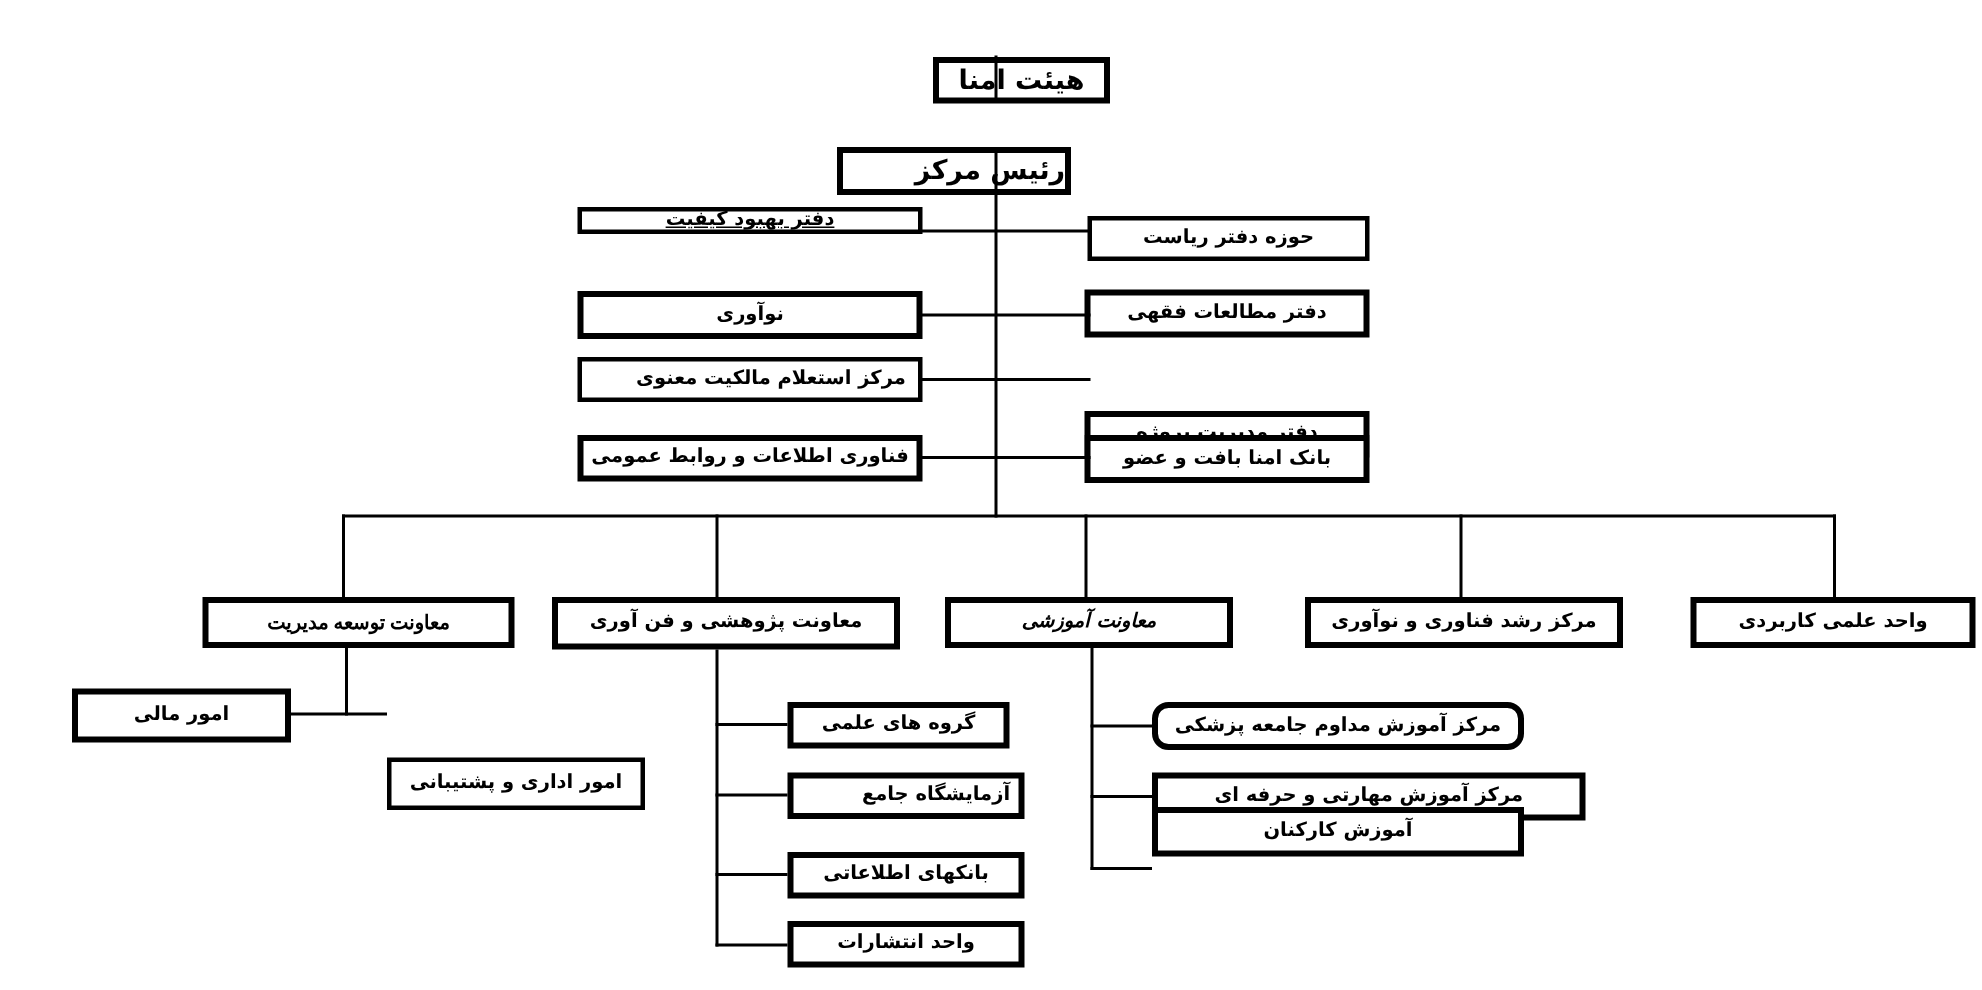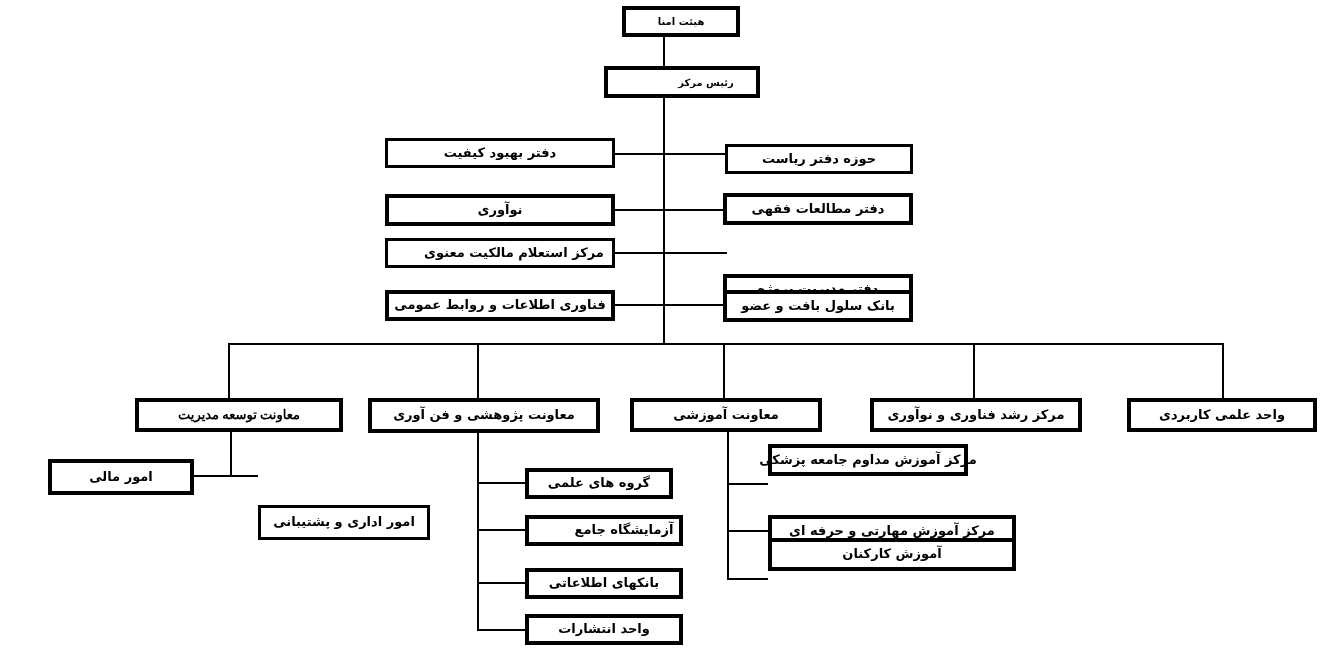--- a/index.html
+++ b/index.html
@@ -18,59 +18,59 @@
     border:3px solid #000000;
     color:#000000;
     font-weight:bold;
     font-size:13px;
     display:flex;align-items:center;justify-content:center;
     text-align:center;
     line-height:1.1;
     white-space:nowrap;
   }
   .node.thick{border-width:4px;}
-  .node.big{font-size:10px;}
+  .node.big{font-size:18px;margin-top:32px;}
   .line{position:absolute;background:#000000;}
   .h{height:2px;}
   .v{width:2px;}
 </style>
 </head>
 <body>
 
 <div class="canvas">
 
   <div class="node thick big" style="left:622px;top:6px;width:118px;height:31px;">هیئت امنا</div>
-  <div class="node thick big" style="left:604px;top:66px;width:156px;height:32px;padding-left:48px;">رئیس مرکز</div>
+  <div class="node thick big" style="left:558px;top:66px;width:156px;height:32px;padding-left:48px;">رئیس مرکز</div>
 
-  <div class="node" style="left:385px;top:138px;width:230px;height:30px;">دفتر بهبود کیفیت</div>
+  <div class="node" style="left:385px;top:138px;width:230px;height:18px;text-decoration:underline;">دفتر بهبود کیفیت</div>
   <div class="node thick" style="left:385px;top:194px;width:230px;height:32px;">نوآوری</div>
   <div class="node" style="left:385px;top:238px;width:230px;height:30px;padding-left:28px;">مرکز استعلام مالکیت معنوی</div>
   <div class="node thick" style="left:385px;top:290px;width:230px;height:31px;">فناوری اطلاعات و روابط عمومی</div>
 
   <div class="node" style="left:725px;top:144px;width:188px;height:30px;">حوزه دفتر ریاست</div>
   <div class="node thick" style="left:723px;top:193px;width:190px;height:32px;">دفتر مطالعات فقهی</div>
   <div class="node thick" style="left:723px;top:238px;width:190px;height:31px;margin-top:36px;">دفتر مدیریت پروژه</div>
-  <div class="node thick" style="left:723px;top:290px;width:190px;height:32px;">بانک سلول بافت و عضو</div>
+  <div class="node thick" style="left:723px;top:290px;width:190px;height:32px;">بانک امنا بافت و عضو</div>
 
   <div class="node thick" style="left:135px;top:398px;width:208px;height:34px;font-family:Liberation Serif, serif;">معاونت توسعه مدیریت</div>
   <div class="node thick" style="left:368px;top:398px;width:232px;height:35px;">معاونت پژوهشی و فن آوری</div>
-  <div class="node thick" style="left:630px;top:398px;width:192px;height:34px;">معاونت آموزشی</div>
+  <div class="node thick" style="left:630px;top:398px;width:192px;height:34px;font-style:italic;">معاونت آموزشی</div>
   <div class="node thick" style="left:870px;top:398px;width:212px;height:34px;">مرکز رشد فناوری و نوآوری</div>
   <div class="node thick" style="left:1127px;top:398px;width:190px;height:34px;">واحد علمی کاربردی</div>
 
   <div class="node thick" style="left:48px;top:459px;width:146px;height:36px;">امور مالی</div>
   <div class="node" style="left:258px;top:459px;width:172px;height:35px;margin-top:46px;">امور اداری و پشتیبانی</div>
 
   <div class="node thick" style="left:525px;top:468px;width:148px;height:31px;">گروه های علمی</div>
   <div class="node thick" style="left:525px;top:515px;width:158px;height:31px;padding-left:40px;">آزمایشگاه جامع</div>
   <div class="node thick" style="left:525px;top:568px;width:158px;height:31px;">بانکهای اطلاعاتی</div>
   <div class="node thick" style="left:525px;top:614px;width:158px;height:31px;">واحد انتشارات</div>
 
-  <div class="node thick" style="left:768px;top:444px;width:200px;height:32px;">مرکز آموزش مداوم جامعه پزشکی</div>
-  <div class="node thick" style="left:768px;top:515px;width:248px;height:32px;">مرکز آموزش مهارتی و حرفه ای</div>
+  <div class="node thick" style="left:768px;top:468px;width:248px;height:32px;border-radius:11px;">مرکز آموزش مداوم جامعه پزشکی</div>
+  <div class="node thick" style="left:768px;top:515px;width:289px;height:32px;">مرکز آموزش مهارتی و حرفه ای</div>
   <div class="node thick" style="left:768px;top:538px;width:248px;height:33px;">آموزش کارکنان</div>
 
   <div class="line v" style="left:663px;top:37px;height:29px;"></div>
   <div class="line v" style="left:663px;top:98px;height:247px;"></div>
 
   <div class="line h" style="left:613px;top:153px;width:114px;"></div>
   <div class="line h" style="left:613px;top:209px;width:114px;"></div>
   <div class="line h" style="left:613px;top:252px;width:114px;"></div>
   <div class="line h" style="left:613px;top:304px;width:114px;"></div>
 

